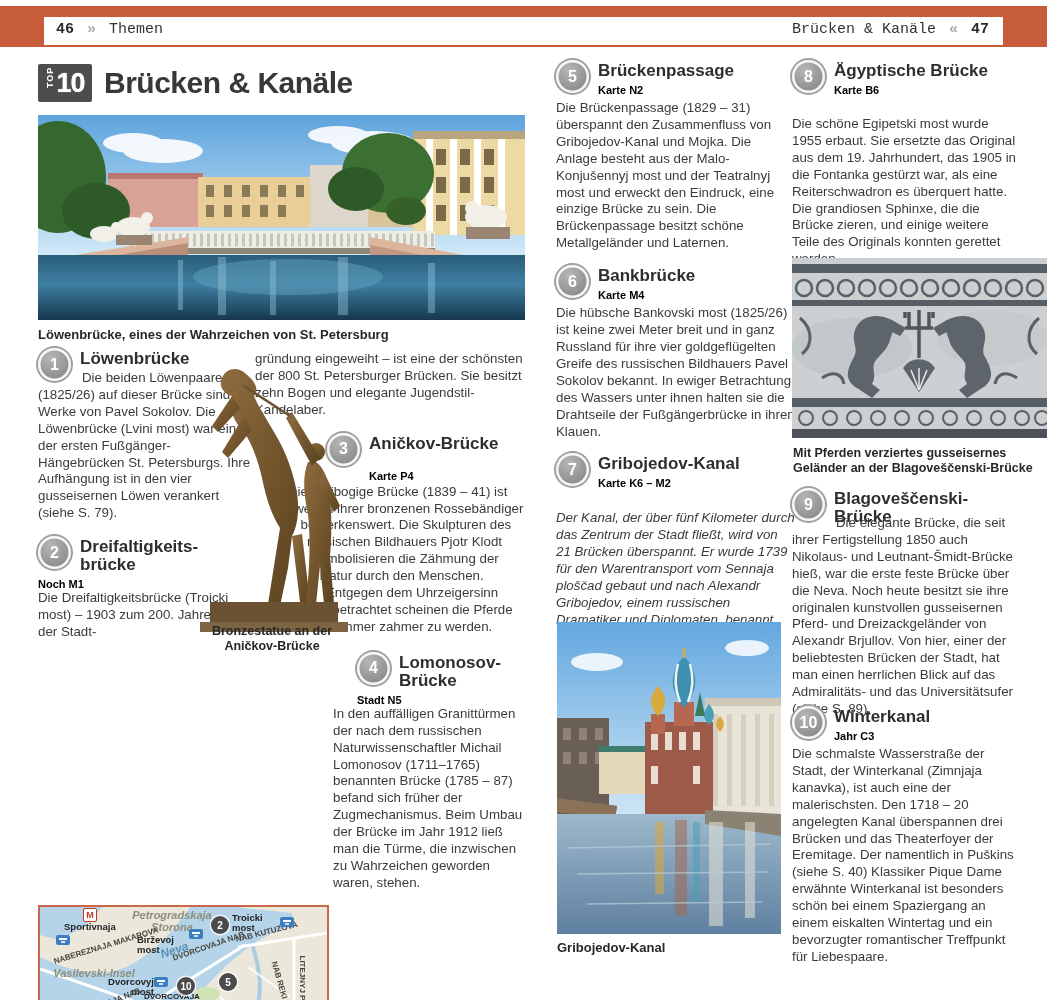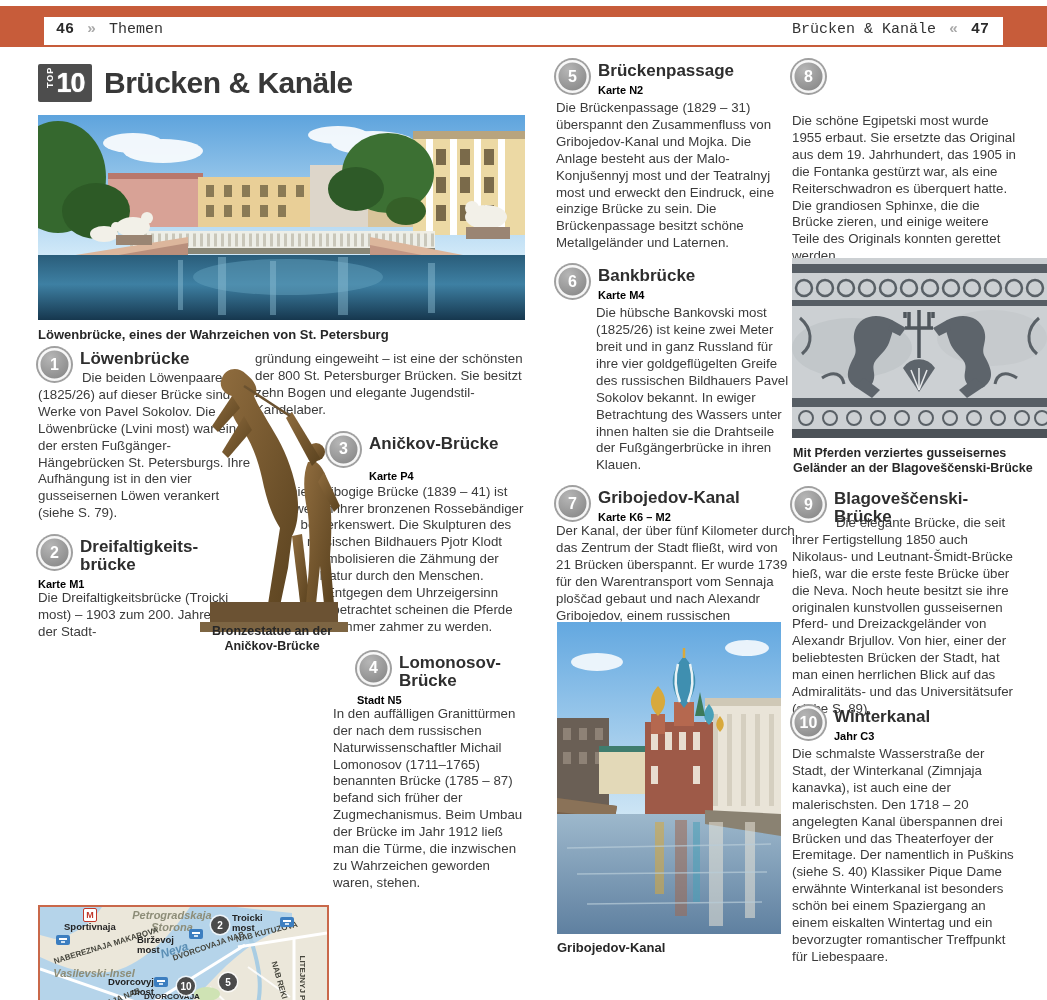--- a/index.html
+++ b/index.html
@@ -200,21 +200,21 @@
             <div class="nc">1</div>
             <div class="it-title">Löwenbrücke</div>
           </div>
           <div class="body indent">Die beiden Löwenpaare (1825/26) auf dieser Brücke sind Werke von Pavel Sokolov. Die Löwenbrücke (Lvini most) war eine der ersten Fußgänger-Hängebrücken St. Petersburgs. Ihre Aufhängung ist in den vier gusseisernen Löwen verankert (siehe S. 79).</div>
         </div>
         <div class="item" style="margin-top:14px;">
           <div class="item-head">
             <div class="nc">2</div>
             <div class="it-title item2-title">Dreifaltigkeits-brücke</div>
           </div>
-          <div class="karte">Karte M1</div>
+          <div class="karte">Noch M1</div>
           <div class="body">Die Dreifaltigkeitsbrücke (Troicki most) – 1903 zum 200. Jahrestag der Stadt-</div>
         </div>
       </div>
 
       <div class="colB">
         <div class="body" style="margin-top:3px;">gründung eingeweiht – ist eine der schönsten der 800 St. Petersburger Brücken. Sie besitzt zehn Bogen und elegante Jugendstil-Kandelaber.</div>
         <div class="item" style="margin-top:14px;">
           <div class="item-head item3-head">
             <div class="nc">3</div>
             <div class="it-title">Aničkov-Brücke</div>
@@ -347,31 +347,31 @@
       <div class="body" style="margin-top:4px;">Die Brückenpassage (1829 – 31) überspannt den Zusammenfluss von Gribojedov-Kanal und Mojka. Die Anlage besteht aus der Malo-Konjušennyj most und der Teatralnyj most und erweckt den Eindruck, eine einzige Brücke zu sein. Die Brückenpassage besitzt schöne Metallgeländer und Laternen.</div>
     </div>
     <div class="item">
       <div class="item-head">
         <div class="nc">6</div>
         <div>
           <div class="it-title">Bankbrücke</div>
           <div class="karte">Karte M4</div>
         </div>
       </div>
-      <div class="body" style="margin-top:4px;margin-left:40px;">Die hübsche Bankovski most (1825/26) ist keine zwei Meter breit und in ganz Russland für ihre vier goldgeflügelten Greife des russischen Bildhauers Pavel Sokolov bekannt. In ewiger Betrachtung des Wassers unter ihnen halten sie die Drahtseile der Fußgängerbrücke in ihren Klauen.</div>
+      <div class="body" style="margin-top:4px;">Die hübsche Bankovski most (1825/26) ist keine zwei Meter breit und in ganz Russland für ihre vier goldgeflügelten Greife des russischen Bildhauers Pavel Sokolov bekannt. In ewiger Betrachtung des Wassers unter ihnen halten sie die Drahtseile der Fußgängerbrücke in ihren Klauen.</div>
     </div>
     <div class="item">
       <div class="item-head">
         <div class="nc">7</div>
         <div>
           <div class="it-title">Gribojedov-Kanal</div>
           <div class="karte">Karte K6 – M2</div>
         </div>
       </div>
-      <div class="body" style="margin-top:0;">Der Kanal, der über fünf Kilometer durch das Zentrum der Stadt fließt, wird von 21 Brücken überspannt. Er wurde 1739 für den Warentransport vom Sennaja ploščad gebaut und nach Alexandr Gribojedov, einem russischen Dramatiker und Diplomaten, benannt.</div>
+      <div class="body" style="margin-top:21px;font-style:italic;">Der Kanal, der über fünf Kilometer durch das Zentrum der Stadt fließt, wird von 21 Brücken überspannt. Er wurde 1739 für den Warentransport vom Sennaja ploščad gebaut und nach Alexandr Gribojedov, einem russischen Dramatiker und Diplomaten, benannt.</div>
     </div>
   </div>
 
   <svg class="canal-photo" viewBox="0 0 224 312" preserveAspectRatio="none">
     <defs>
       <linearGradient id="sky2" x1="0" y1="0" x2="0" y2="1">
         <stop offset="0" stop-color="#63a8e0"></stop>
           <stop offset="1" stop-color="#cfe6f5"></stop>
       </linearGradient>
       <linearGradient id="water2" x1="0" y1="0" x2="0" y2="1">
@@ -436,20 +436,24 @@
         <line x1="20" y1="252" x2="210" y2="250"></line>
         <line x1="30" y1="282" x2="205" y2="280"></line>
     </g>
   </svg>
   <div class="canal-cap cap">Gribojedov-Kanal</div>
 
   <div class="rightcol">
     <div class="item">
       <div class="item-head">
         <div class="nc">8</div>
+        <div>
+          <div class="it-title">Ägyptische Brücke</div>
+          <div class="karte">Karte B6</div>
+        </div>
       </div>
       <div class="body" style="margin-top:20px;width:224px;">Die schöne Egipetski most wurde 1955 erbaut. Sie ersetzte das Original aus dem 19. Jahrhundert, das 1905 in die Fontanka gestürzt war, als eine Reiterschwadron es überquert hatte. Die grandiosen Sphinxe, die die Brücke zieren, und einige weitere Teile des Originals konnten gerettet werden.</div>
     </div>
   </div>
 
   <svg class="railing-photo" viewBox="0 0 255 180" preserveAspectRatio="none">
     <rect width="255" height="180" fill="#ccd0d3"></rect>
     <ellipse cx="60" cy="90" rx="60" ry="30" fill="#c2c7ca"></ellipse>
     <ellipse cx="200" cy="80" rx="55" ry="28" fill="#c6cacd"></ellipse>
     <rect y="6" width="255" height="9" fill="#575e65"></rect>

